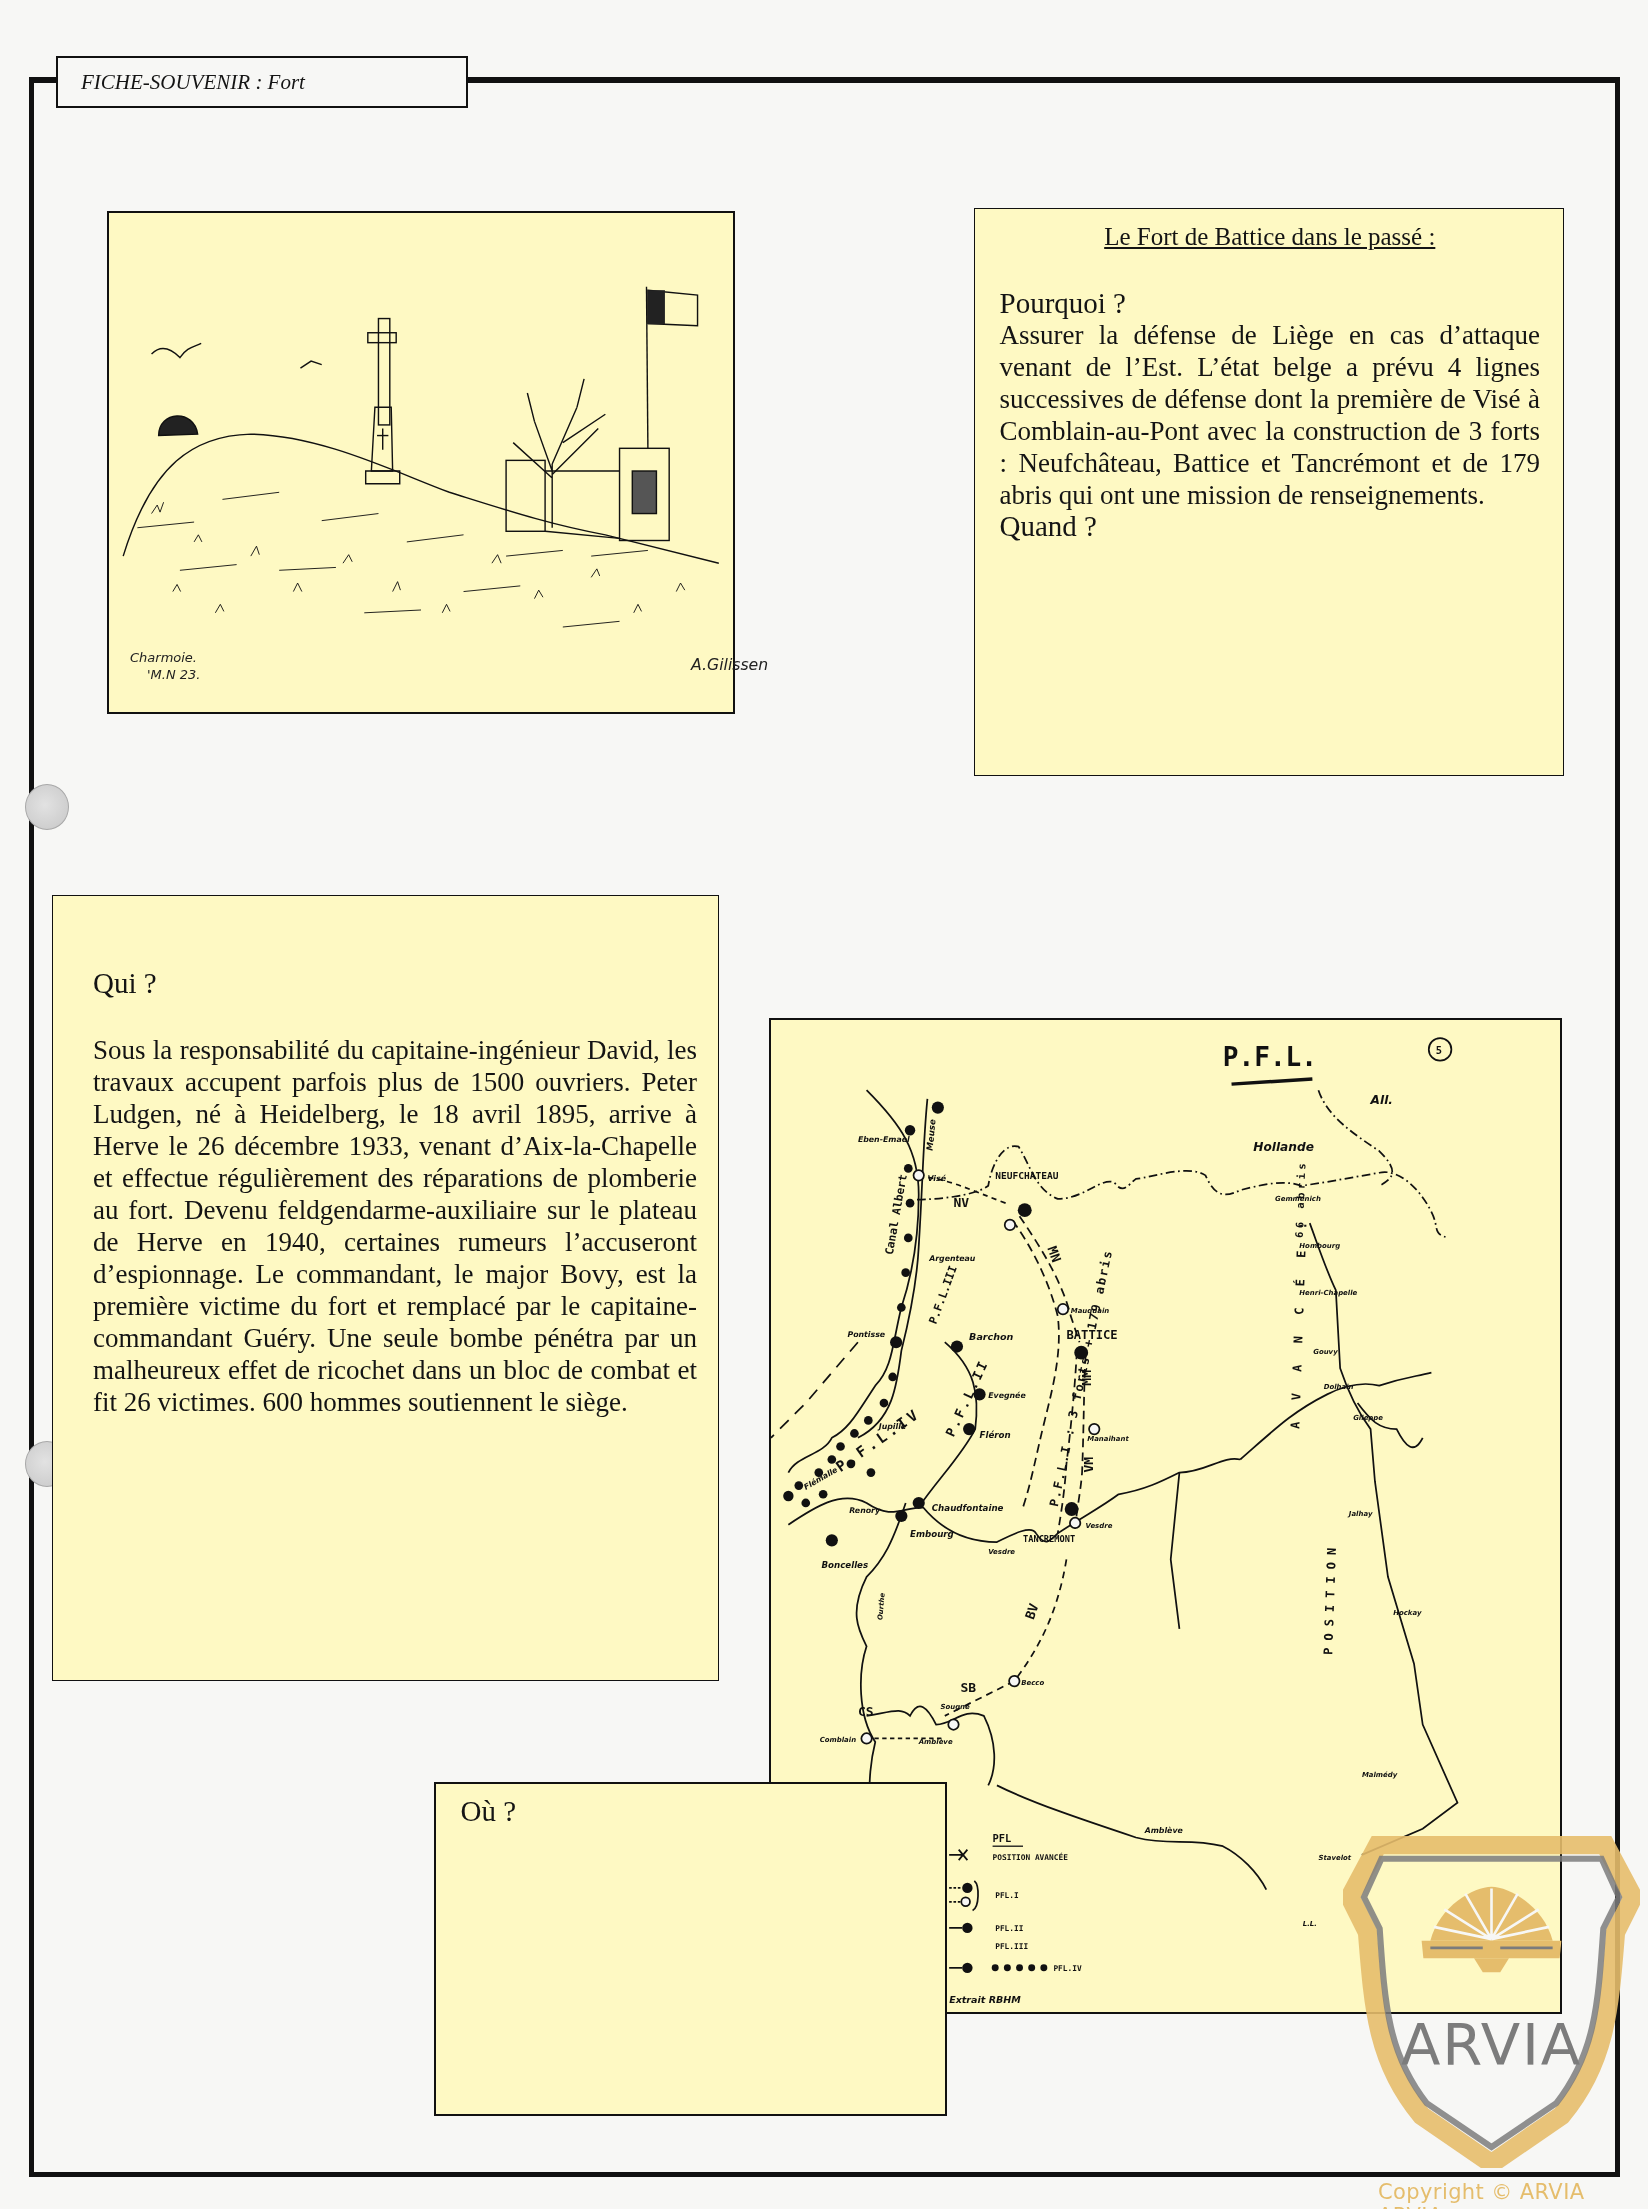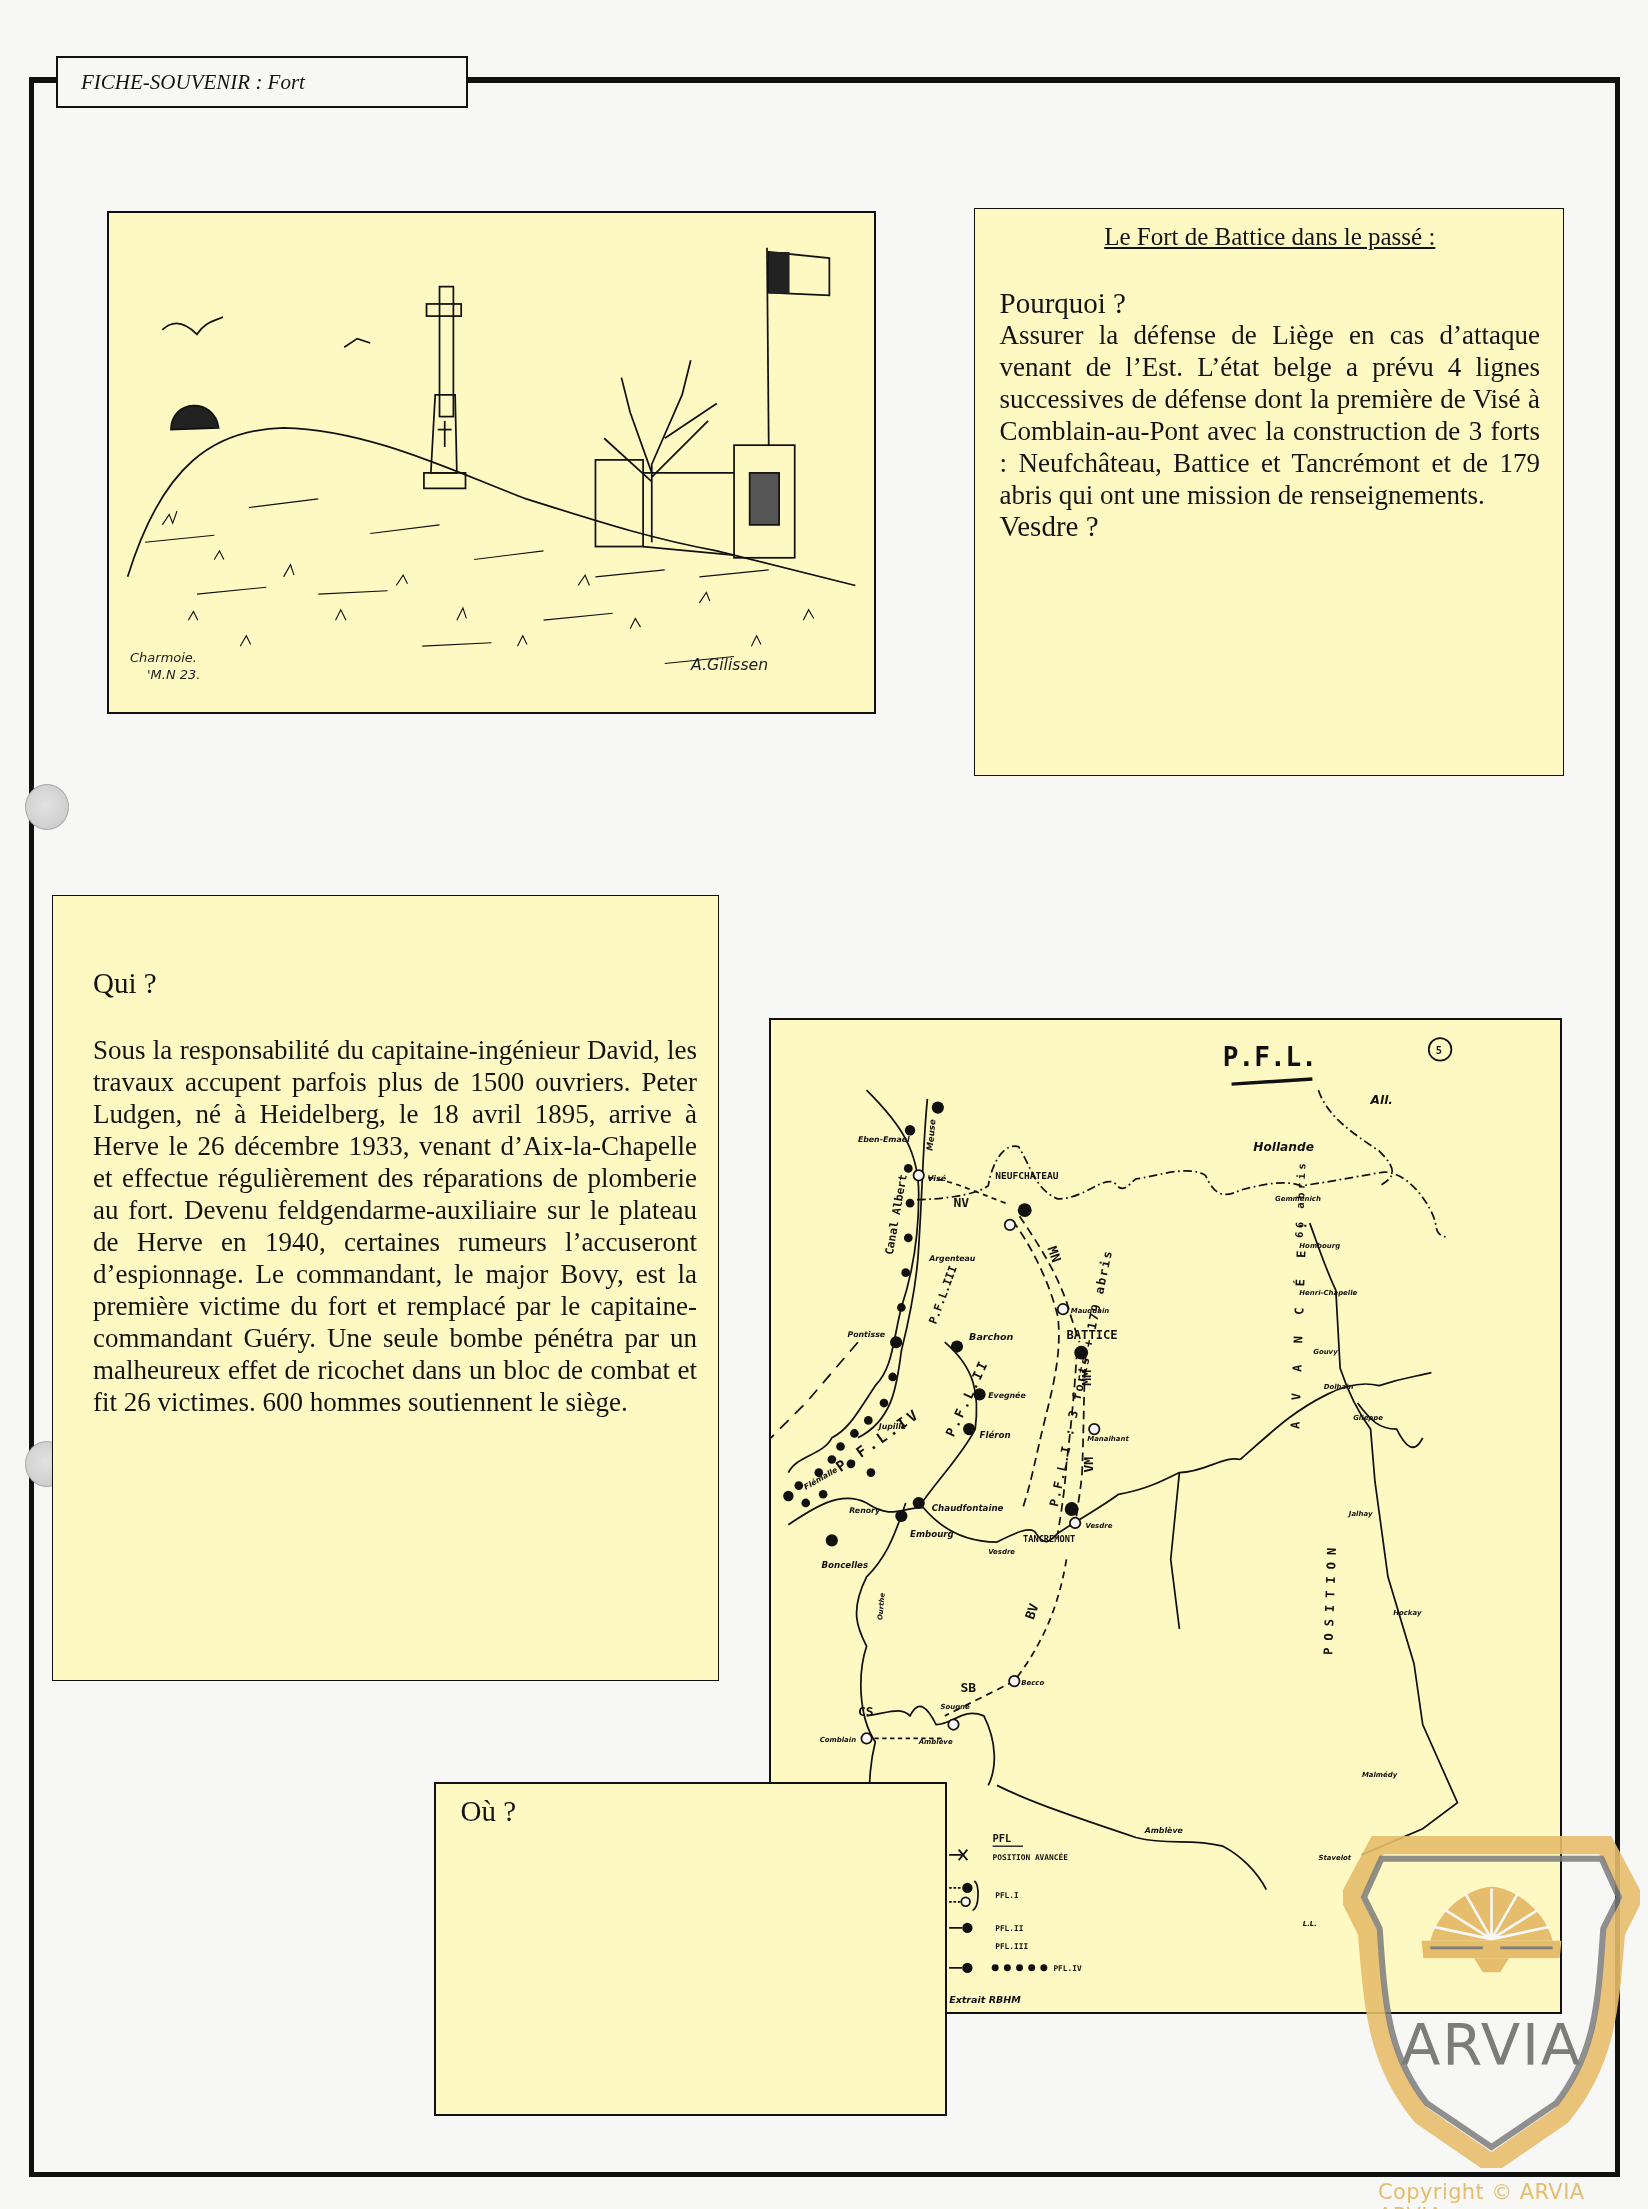--- a/index.html
+++ b/index.html
@@ -16,21 +16,21 @@
     background:#f7f7f5; border:2.6px solid #111; box-sizing:border-box;
     display:flex; align-items:center; padding-left:23px;
     font-family:"Liberation Serif", serif; font-style:italic; font-size:21px;
   }
   .hole {
     position:absolute; width:42px; height:44px; border-radius:50%;
     background:radial-gradient(circle at 45% 45%, #e2e2e2, #cfcfcf 70%, #b9b9b9);
     border:0.9px solid #a8a8a8;
   }
   .box { position:absolute; border:1.7px solid #111; box-sizing:border-box; background:#fef9c3; }
-  .sketch { left:107px; top:211px; width:769px; height:503px; border-width:2.6px; }
+  .sketch { left:107px; top:211px; width:628px; height:503px; border-width:2.6px; }
   .sketch svg { position:absolute; left:0; top:0; width:100%; height:100%; }
   .cap { position:absolute; font-family:"DejaVu Sans", sans-serif; font-style:italic; font-size:13px; color:#222; }
   .past { left:974px; top:208px; width:590px; height:568px; padding:14px 23px 0 24.5px; }
   .past .title { text-align:center; font-family:"Liberation Serif", serif; font-size:25px; text-decoration:underline; margin-bottom:37px; }
   .q-head { font-family:"Liberation Serif", serif; font-weight:normal; font-size:29px; line-height:31px; }
   .para { font-family:"Liberation Serif", serif; font-size:27px; line-height:32px; text-align:justify; }
   .qui { left:52px; top:895px; width:667px; height:786px; padding:0 21px 0 40px; }
   .qui .q-head { margin-top:72px; margin-bottom:35px; }
   .map { left:769px; top:1018px; width:793px; height:996px; border-width:2.6px; }
   .map svg { position:absolute; left:0; top:0; width:100%; height:100%; }
@@ -89,21 +89,21 @@
   </svg>
   <span class="cap" style="left:21px; top:437px;">Charmoie.</span>
   <span class="cap" style="left:38px; top:454px;">'M.N 23.</span>
   <span class="cap" style="left:582px; top:442px; font-size:15.7px;">A.Gilissen</span>
 </div>
 
 <div class="box past">
   <div class="title">Le Fort de Battice dans le passé :</div>
   <div class="q-head">Pourquoi ?</div>
   <div class="para">Assurer la défense de Liège en cas d’attaque venant de l’Est.  L’état belge a prévu 4 lignes successives de défense dont la première de Visé à Comblain-au-Pont avec la construction de 3 forts : Neufchâteau, Battice et Tancrémont et de 179 abris qui ont une mission de renseignements.</div>
-  <div class="q-head">Vesdre ?</div>
+  <div class="q-head">Quand ?</div>
 </div>
 
 <div class="box qui">
   <div class="q-head">Qui ?</div>
   <div class="para">Sous la responsabilité du capitaine-ingénieur David, les travaux accupent parfois plus de 1500 ouvriers.  Peter Ludgen, né à Heidelberg, le 18 avril 1895, arrive à Herve le 26 décembre 1933, venant d’Aix-la-Chapelle et effectue régulièrement des réparations de plomberie au fort.  Devenu feldgendarme-auxiliaire sur le plateau de Herve en 1940, certaines rumeurs l’accuseront d’espionnage.  Le commandant, le major Bovy, est la première victime du fort et remplacé par le capitaine-commandant Guéry. Une seule bombe pénétra par un malheureux effet de ricochet dans un bloc de combat et fit 26 victimes.  600 hommes soutiennent le siège.</div>
 </div>
 
 <div class="box map">
   <svg viewBox="0 0 908 1140">
     <g stroke="#111" fill="none" stroke-width="2">

